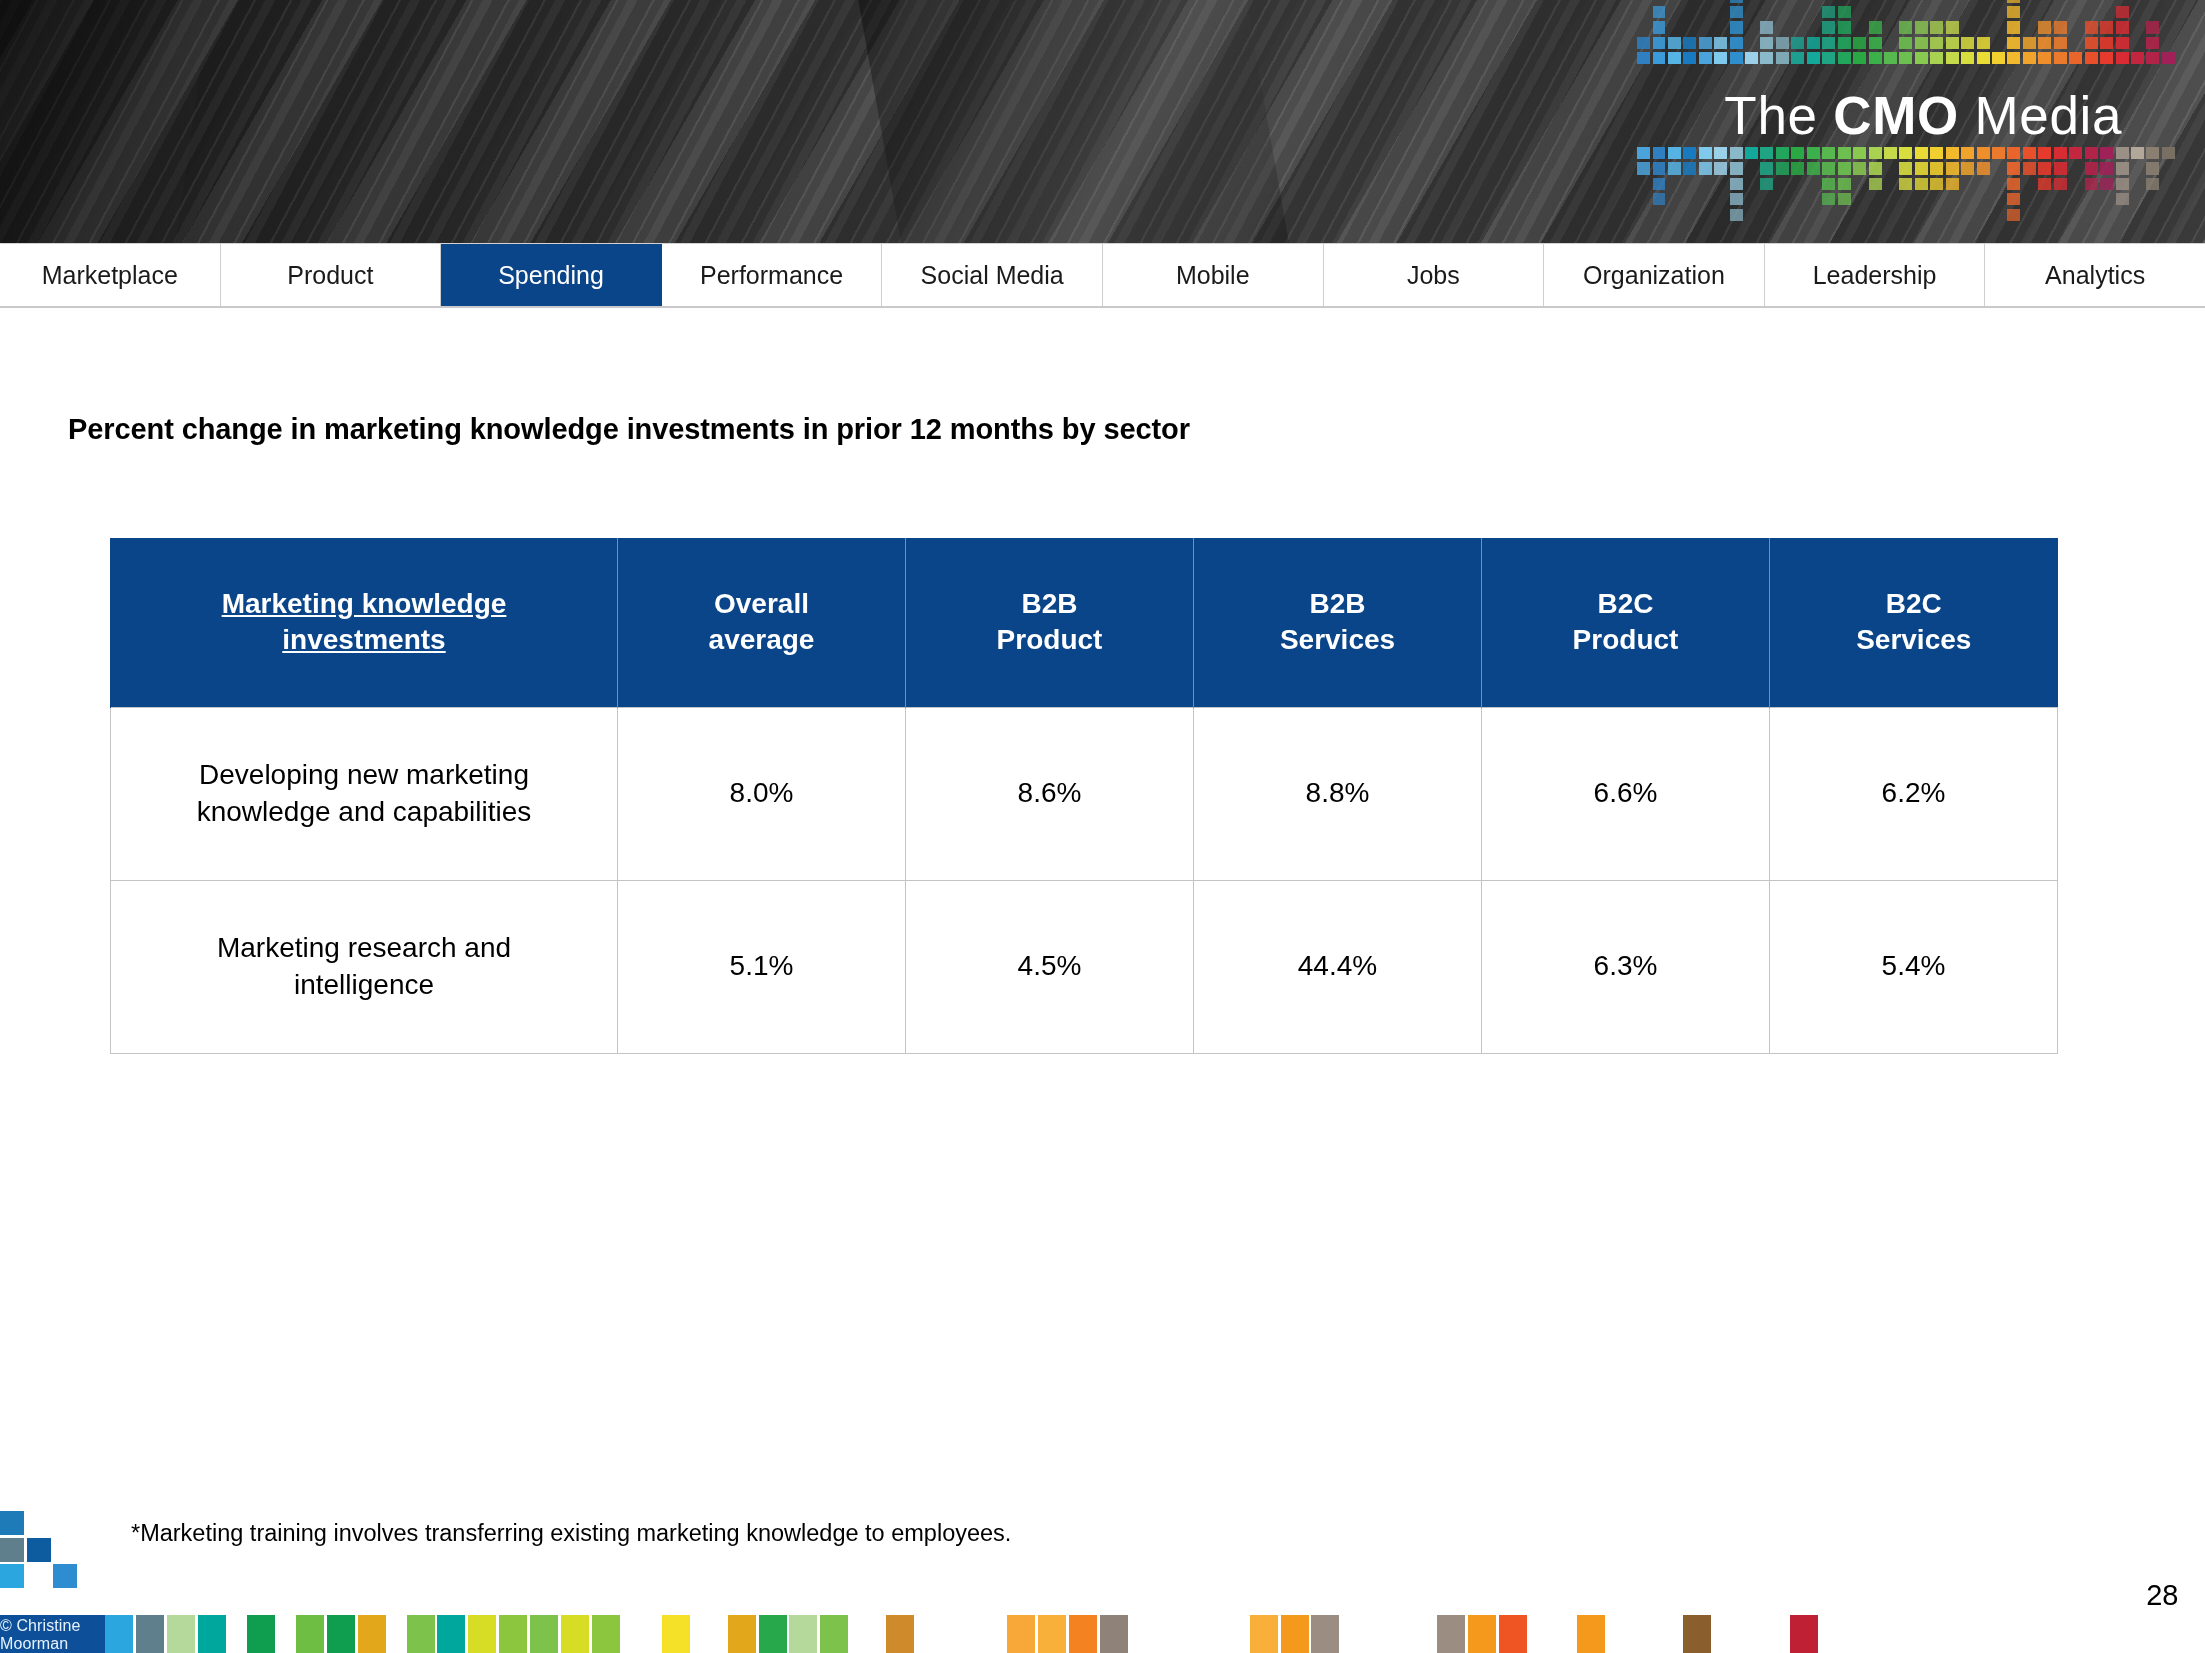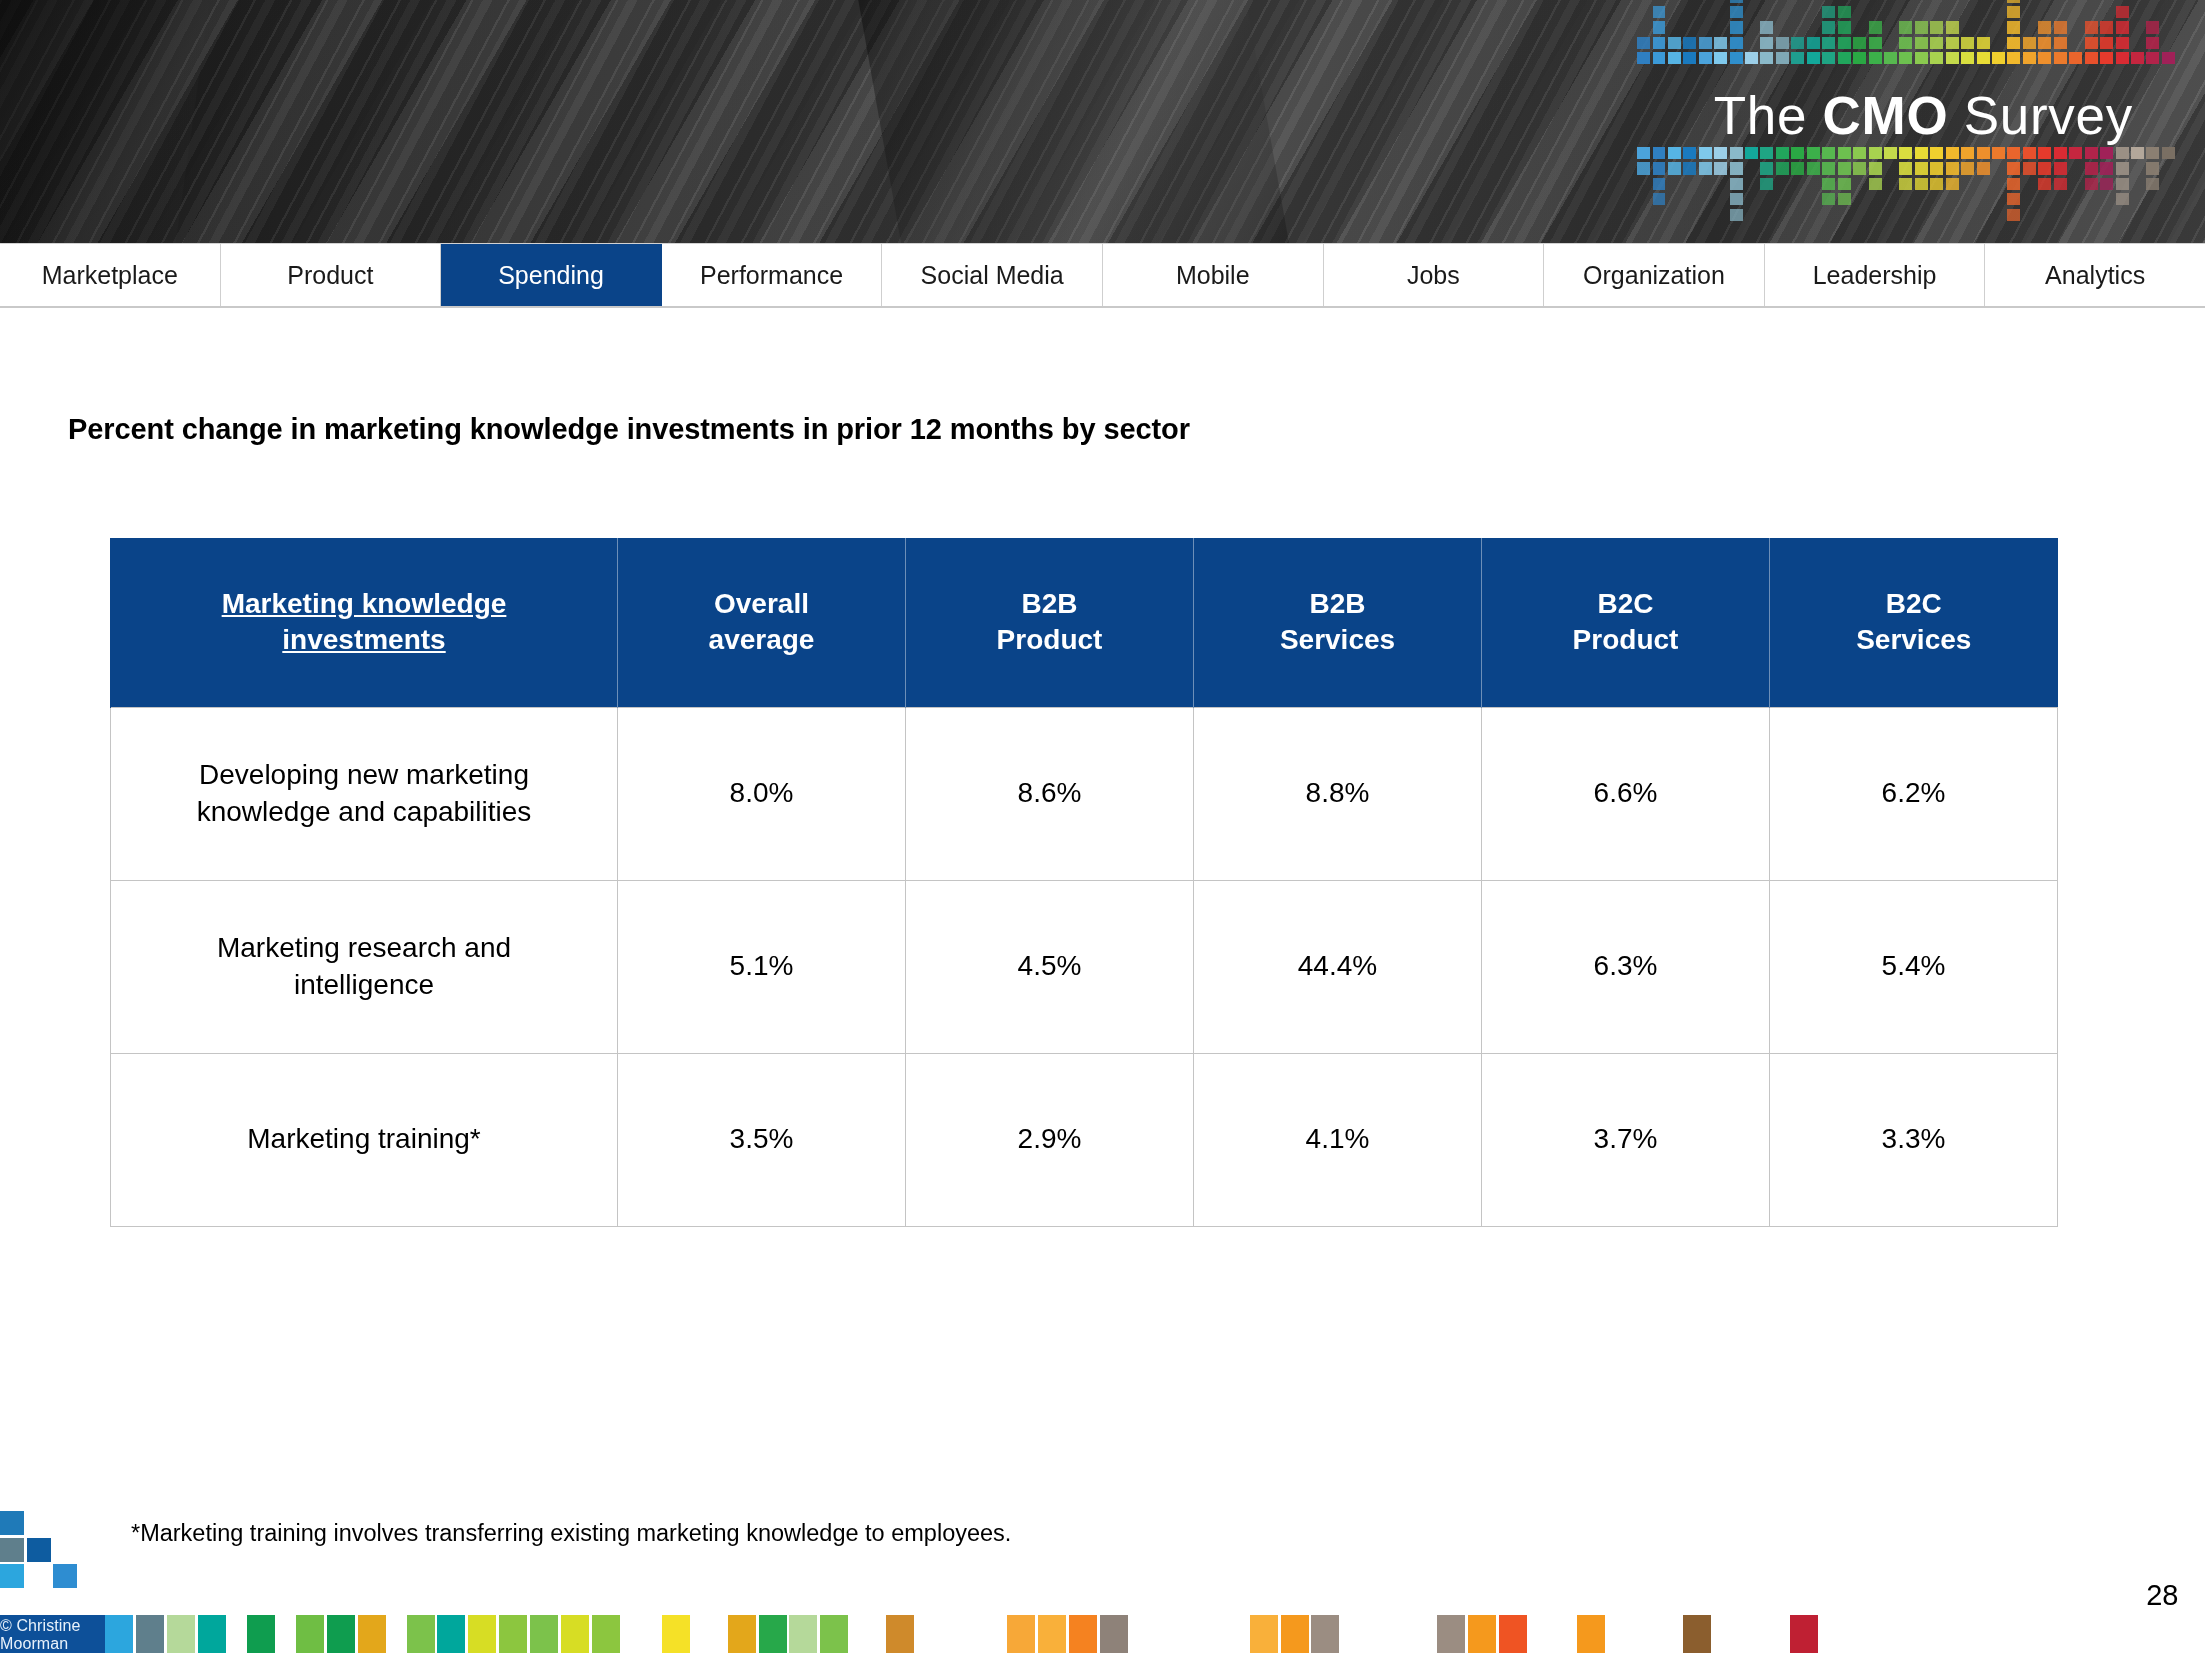--- a/index.html
+++ b/index.html
@@ -335,21 +335,21 @@
         <div class="px" style="background: rgb(217, 43, 51); left: 479px; top: 49px; opacity: 1;"></div>
         <div class="px" style="background: rgb(217, 43, 51); left: 479px; top: 34px; opacity: 0.91;"></div>
         <div class="px" style="background: rgb(217, 43, 51); left: 479px; top: 18.4px; opacity: 0.82;"></div>
         <div class="px" style="background: rgb(217, 43, 51); left: 479px; top: 2.9px; opacity: 0.73;"></div>
         <div class="px" style="background: rgb(197, 38, 63); left: 494px; top: 49px; opacity: 1;"></div>
         <div class="px" style="background: rgb(178, 35, 74); left: 509px; top: 49px; opacity: 1;"></div>
         <div class="px" style="background: rgb(178, 35, 74); left: 509px; top: 34px; opacity: 0.89;"></div>
         <div class="px" style="background: rgb(178, 35, 74); left: 509px; top: 18.4px; opacity: 0.78;"></div>
         <div class="px" style="background: rgb(160, 33, 88); left: 525px; top: 49px; opacity: 1;"></div>
       </div>
-    <div id="logo-wordmark"><span>The </span><span class="bold">CMO</span><span> Survey</span></div>
+    <div id="logo-wordmark"><span>The </span><span class="bold">CMO</span><span> Media</span></div>
     <div class="pixel-strip" id="pixel-strip-bottom" style="top:144px;">
         <div class="px" style="background: rgb(75, 163, 219); left: 0px; top: 0px; opacity: 1;"></div>
         <div class="px" style="background: rgb(75, 163, 219); left: 0px; top: 15.4px; opacity: 0.85;"></div>
         <div class="px" style="background: rgb(47, 127, 193); left: 15.4px; top: 0px; opacity: 1;"></div>
         <div class="px" style="background: rgb(47, 127, 193); left: 15.4px; top: 15.4px; opacity: 0.91;"></div>
         <div class="px" style="background: rgb(47, 127, 193); left: 15.4px; top: 31px; opacity: 0.82;"></div>
         <div class="px" style="background: rgb(47, 127, 193); left: 15.4px; top: 46px; opacity: 0.73;"></div>
         <div class="px" style="background: rgb(86, 180, 228); left: 31px; top: 0px; opacity: 1;"></div>
         <div class="px" style="background: rgb(86, 180, 228); left: 31px; top: 15.4px; opacity: 0.85;"></div>
         <div class="px" style="background: rgb(26, 122, 191); left: 46px; top: 0px; opacity: 1;"></div>
@@ -501,28 +501,20 @@
       </tr>
       <tr class="data-row">
         <td class="rowlabel">Marketing research and
 intelligence</td>
         <td>5.1%</td>
         <td>4.5%</td>
         <td>44.4%</td>
         <td>6.3%</td>
         <td>5.4%</td>
       </tr>
-      <tr class="data-row">
-        <td class="rowlabel">Marketing training*</td>
-        <td>3.5%</td>
-        <td>2.9%</td>
-        <td>4.1%</td>
-        <td>3.7%</td>
-        <td>3.3%</td>
-      </tr>
     </tbody>
 </table>
 
 <div id="footnote">*Marketing training involves transferring existing marketing knowledge to employees.</div>
 
 <div id="bottom-logo-blocks">
     <div class="sq" style="background: rgb(31, 122, 184); left: 0px; top: 0px;"></div>
     <div class="sq" style="background: rgb(95, 127, 140); left: 0px; top: 26.5px;"></div>
     <div class="sq" style="background: rgb(14, 92, 160); left: 26.5px; top: 26.5px;"></div>
     <div class="sq" style="background: rgb(44, 166, 222); left: 0px; top: 53px;"></div>

